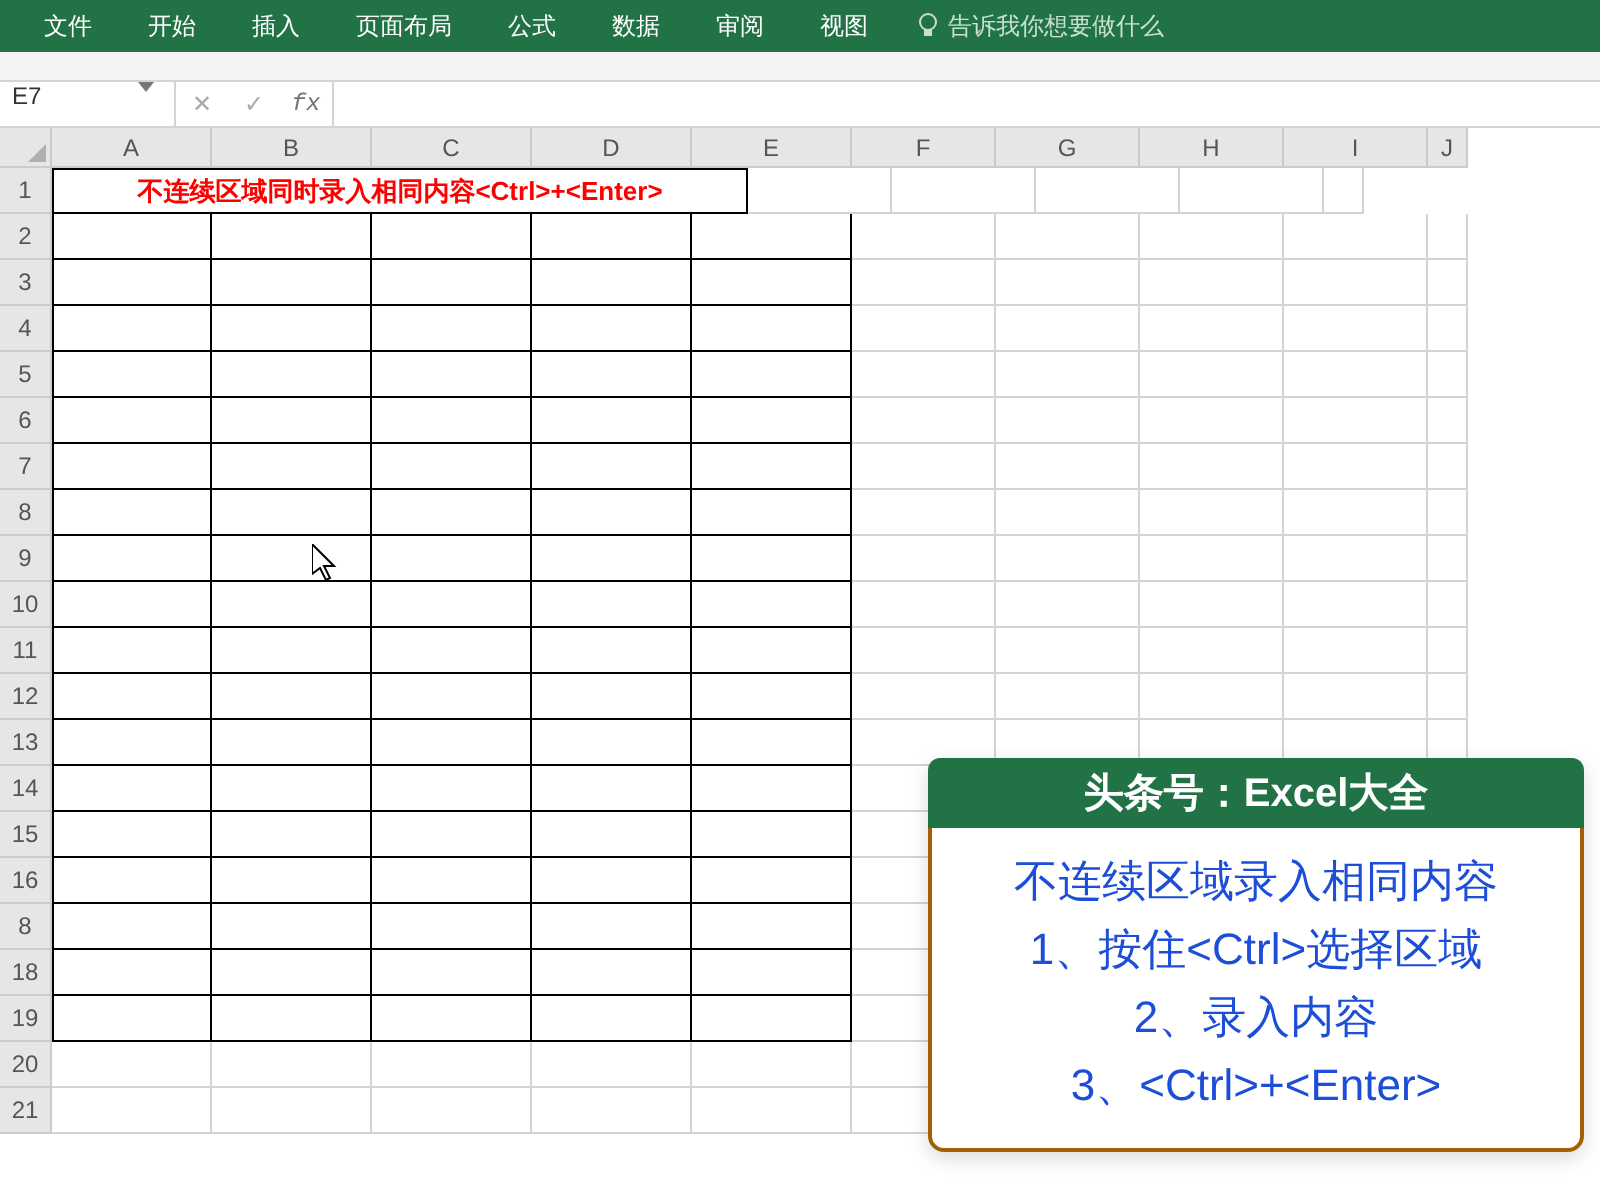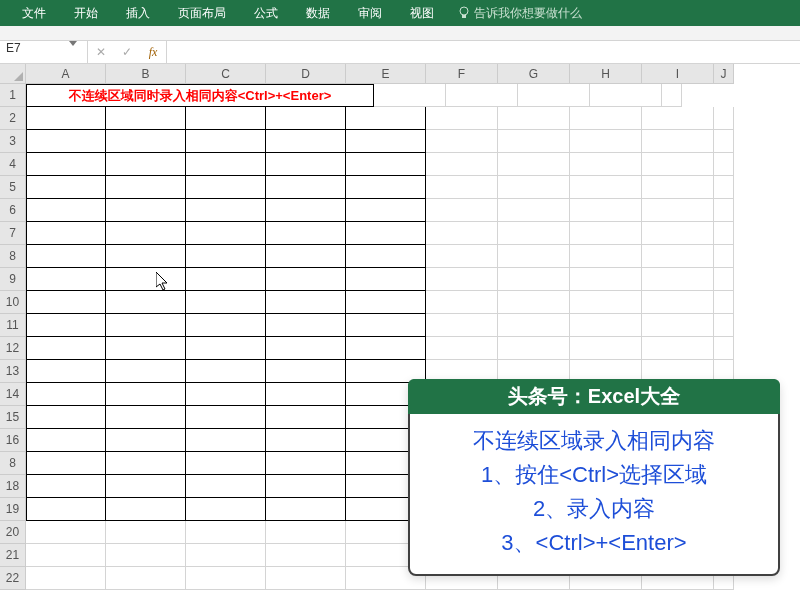--- a/index.html
+++ b/index.html
@@ -11,21 +11,21 @@
     .tell-me svg { margin-right: 4px; }
     
     .ribbon-area { background: #f3f3f3; height: 15px; border-bottom: 1px solid #d4d4d4; }
     
     .name-formula-bar { display: flex; height: 23px; border-bottom: 1px solid #d4d4d4; background: #fff; align-items: stretch; }
     .name-box { width: 88px; border-right: 1px solid #d4d4d4; display: flex; align-items: flex-start; padding: 0 6px; position: relative; }
     .name-box-text { flex: 1; font-size: 12px; color: #333; }
     .name-box-dd { width: 16px; display: flex; align-items: center; justify-content: center; }
     .fx-group { display: flex; border-right: 1px solid #d4d4d4; }
     .fx-btn { width: 26px; display: flex; align-items: center; justify-content: center; color: #aaa; }
-    .fx-btn.fx-label { font-style: italic; color: #a16207; font-family: Liberation Serif, serif; }
+    .fx-btn.fx-label { font-style: italic; color: #737373; font-family: Liberation Mono, monospace; }
     .formula-input { flex: 1; padding: 0 6px; display: flex; align-items: center; }
     
     .grid-wrap { position: relative; }
     .corner-box { position: absolute; left: 0; top: 0; width: 26px; height: 20px; background: #e6e6e6; border-right: 1px solid #ccc; border-bottom: 1px solid #ccc; }
     .corner-box::after { content: ""; position: absolute; right: 2px; bottom: 2px; width: 0; height: 0; border-style: solid; border-width: 0 0 9px 9px; border-color: transparent transparent #b0b0b0 transparent; }
     
     .col-headers { display: flex; margin-left: 26px; height: 20px; }
     .col-h { background: #e6e6e6; border-right: 1px solid #ccc; border-bottom: 1px solid #ccc; display: flex; align-items: center; justify-content: center; color: #555; font-size: 12px; }
     .col-h.wA { width: 80px; } .col-h.wB { width: 80px; } .col-h.wC { width: 80px; } .col-h.wD { width: 80px; } .col-h.wE { width: 80px; }
     .col-h.wstd { width: 72px; }
@@ -38,21 +38,21 @@
     .cell.wA { width: 80px; } .cell.wB { width: 80px; } .cell.wC { width: 80px; } .cell.wD { width: 80px; } .cell.wE { width: 80px; }
     .cell.wstd { width: 72px; }
     .cell.last { width: 20px; }
     .cell.bord { border-right: 1px solid #000; border-bottom: 1px solid #000; }
     .cell.bord-left { border-left: 1px solid #000; }
     
     .row1 .merged { width: 348px; border: 1px solid #000; border-top: 1px solid #000; display: flex; align-items: center; justify-content: center; color: #ff0000; font-weight: bold; font-size: 13px; background: #fff; }
     
     .cursor-arrow { position: absolute; left: 156px; top: 272px; pointer-events: none; }
     
-    .callout { position: absolute; right: 20px; bottom: 24px; width: 372px; background: #fff; border: 2px solid #404040; border-radius: 8px; box-shadow: 0 3px 10px rgba(0,0,0,0.15); }
+    .callout { position: absolute; right: 8px; bottom: 24px; width: 328px; background: #fff; border: 2px solid #a16207; border-radius: 8px; box-shadow: 0 3px 10px rgba(0,0,0,0.15); }
     .callout-header { background: #217346; color: #fff; text-align: center; font-size: 20px; font-weight: bold; padding: 4px 0; border-radius: 6px 6px 0 0; margin: -2px -2px 0 -2px; }
     .callout-body { padding: 10px 18px 14px; }
     .callout-line { font-size: 22px; color: #1d4ed8; text-align: center; line-height: 1.55; }
   </style>
 </head>
 <body>
 
 <div class="ribbon-tabs" id="ribbon-tabs">
     <div class="ribbon-tab">文件</div>
     <div class="ribbon-tab">开始</div>
@@ -367,33 +367,20 @@
         <div class="cell wB"></div>
         <div class="cell wC"></div>
         <div class="cell wD"></div>
         <div class="cell wE"></div>
         <div class="cell wstd"></div>
         <div class="cell wstd"></div>
         <div class="cell wstd"></div>
         <div class="cell wstd"></div>
         <div class="cell last"></div>
       </div>
-      <div class="row">
-        <div class="row-h">22</div>
-        <div class="cell wA"></div>
-        <div class="cell wB"></div>
-        <div class="cell wC"></div>
-        <div class="cell wD"></div>
-        <div class="cell wE"></div>
-        <div class="cell wstd"></div>
-        <div class="cell wstd"></div>
-        <div class="cell wstd"></div>
-        <div class="cell wstd"></div>
-        <div class="cell last"></div>
-      </div>
     </div>
 </div>
 
 <svg class="cursor-arrow" width="14" height="20">
   <polygon points="0,0 0,15 4,12 7,18 9,17 6,11 11,11" fill="#fff" stroke="#000" stroke-width="1"></polygon>
 </svg>
 
 <div class="callout">
   <div class="callout-header">头条号：Excel大全</div>
   <div class="callout-body" id="callout-body">

